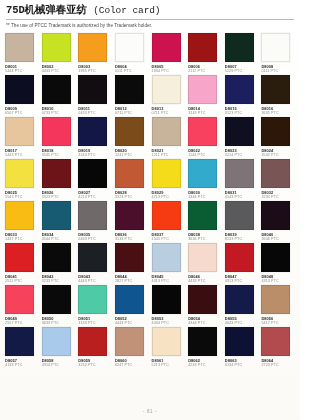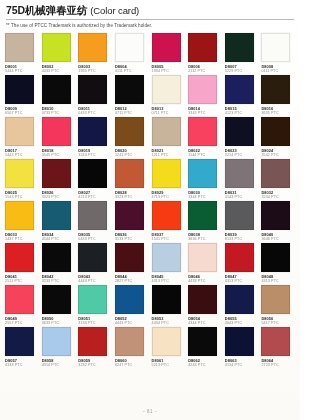--- a/index.html
+++ b/index.html
@@ -25,20 +25,21 @@
   .header {
     padding: 4px 6px 0 6px;
   }
   .title {
     font-size: 10.5px;
     font-weight: bold;
     color: #1c1c1c;
     letter-spacing: -0.1px;
     line-height: 12px;
     white-space: nowrap;
+    font-family: Liberation Mono, monospace;
   }
   .title .en {
     font-weight: normal;
     font-size: 9.5px;
   }
   .rule {
     height: 1px;
     background: #b9b9b5;
     margin: 2px 0 0 0;
     width: 100%;

